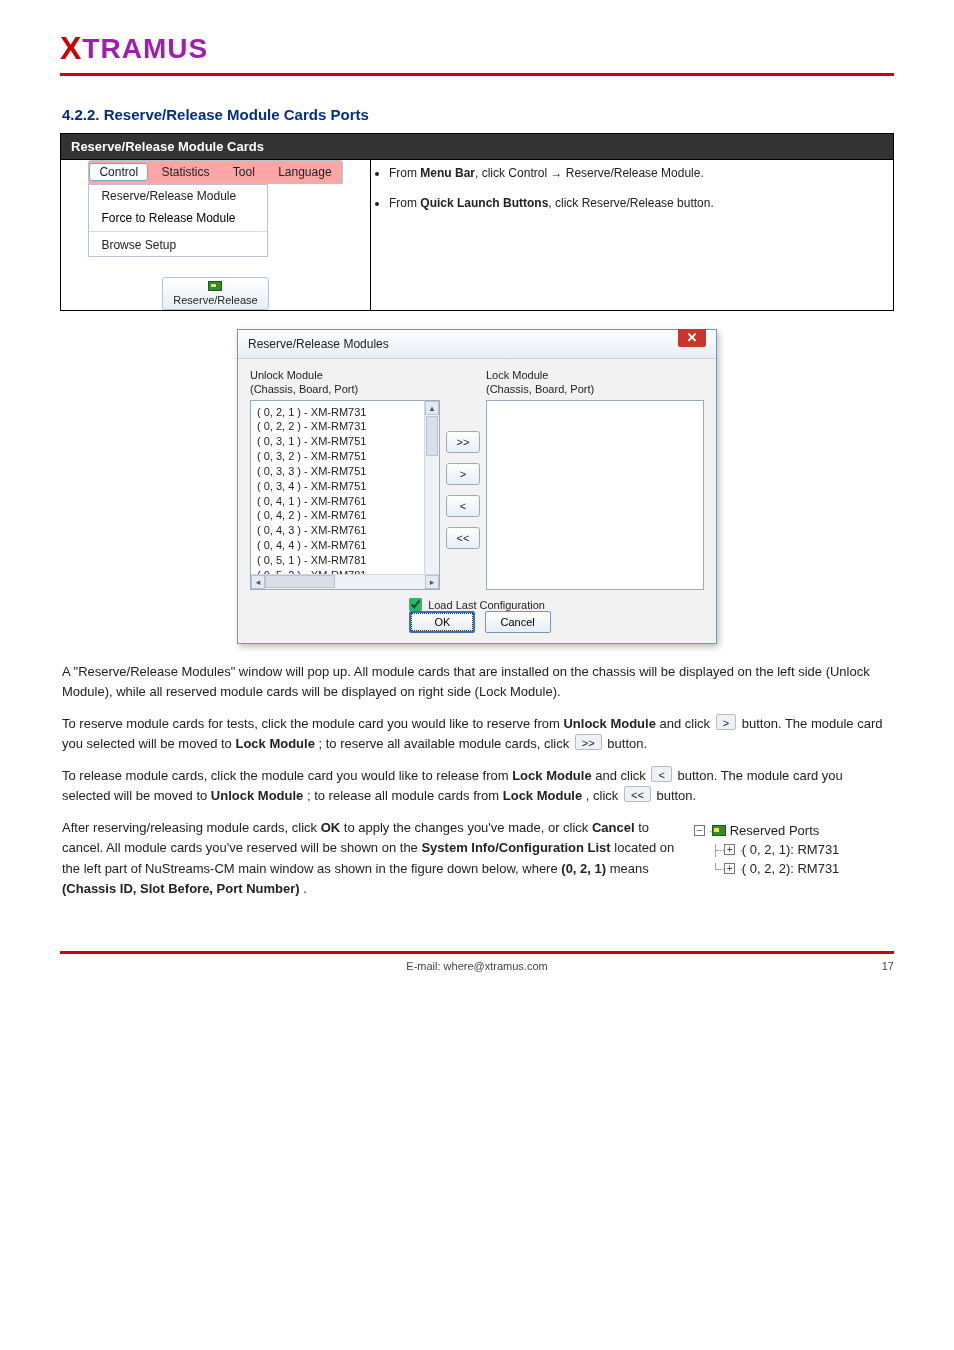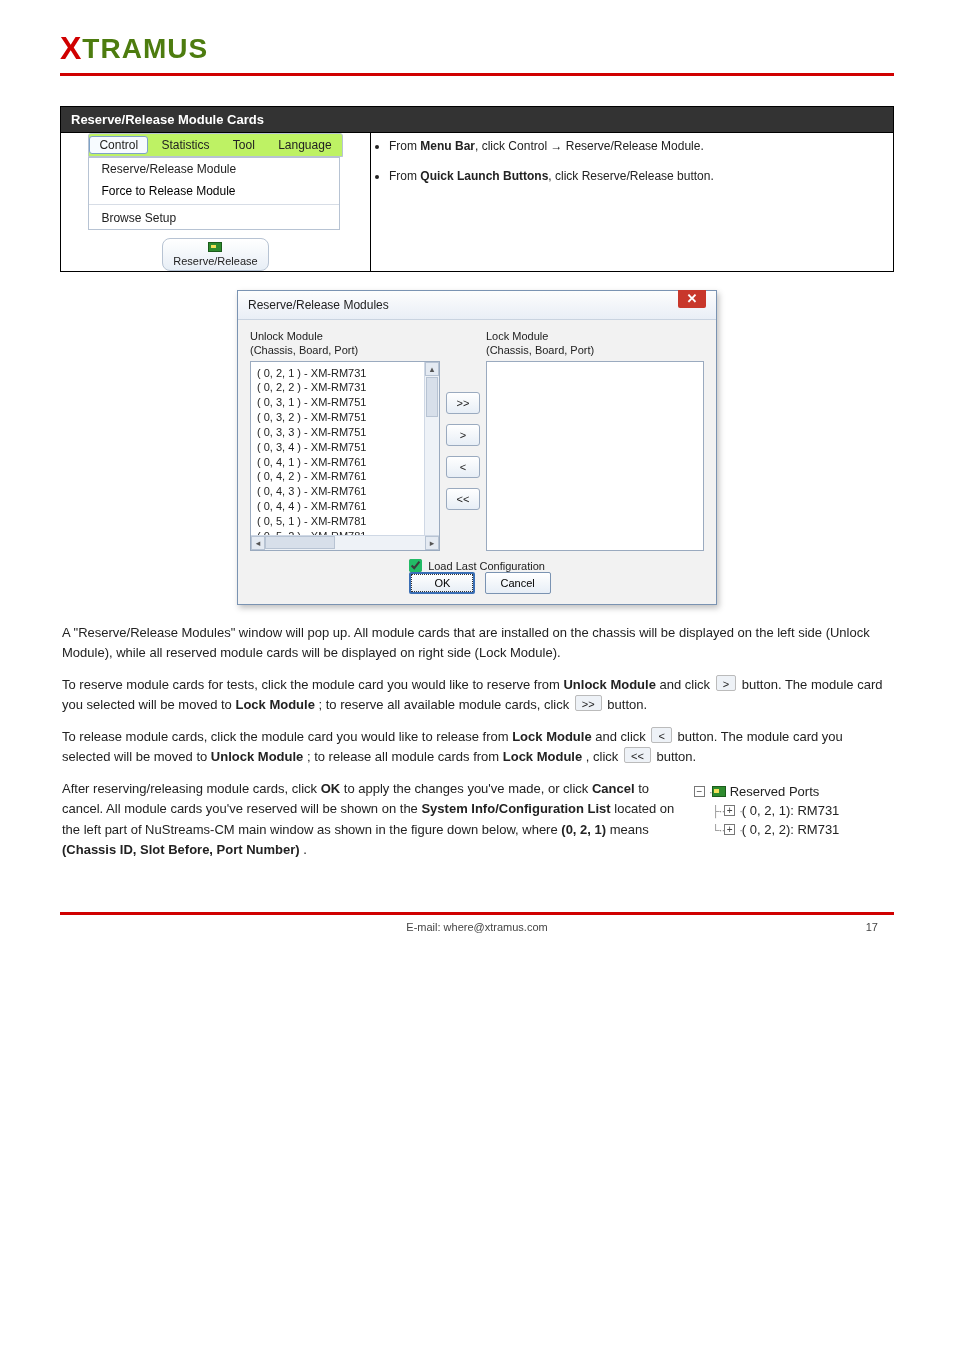--- a/index.html
+++ b/index.html
@@ -1,45 +1,45 @@
 <!DOCTYPE html>
 <html><head>
 <meta charset="utf-8">
 <style>
   * { box-sizing: border-box; margin: 0; padding: 0; }
   body { font-family: Arial, sans-serif; font-size: 13px; color: #222; width: 954px; margin: 0 auto; background: #fff; }
   .page { padding: 30px 60px 20px 60px; position: relative; min-height: 1350px; }
   .header-logo { margin-bottom: 6px; }
   .logo-text { font-size: 28px; font-weight: bold; letter-spacing: 1px; }
   .logo-x { color: #d00000; font-size: 32px; vertical-align: -1px; }
-  .logo-rest { color: #4d7c0f; }
+  .logo-rest { color: #a21caf; }
   .red-divider { border: 0; border-top: 3px solid #d00000; margin: 0 0 30px 0; }
   .section-heading { font-size: 15px; font-weight: bold; color: #002f87; margin: 6px 0 10px 2px; }
   .para { font-size: 13px; line-height: 1.55; margin: 0 2px 12px 2px; }
   .bold { font-weight: bold; }
 
   
   .feat-table { border-collapse: collapse; width: 100%; margin: 10px 0 18px 0; }
   .feat-table td { border: 1px solid #000; vertical-align: top; padding: 0; }
   .feat-table .hdr td { background: #333; color: #fff; font-weight: bold; padding: 5px 10px; }
   .feat-left { width: 310px; text-align: center; padding: 8px 6px 6px 6px; }
   .feat-right { padding: 10px 14px; font-size: 12px; }
   .feat-right ul { list-style: disc; margin-left: 18px; }
   .feat-right li { margin: 4px 0 12px 0; line-height: 1.5; }
 
   
   .menu-shot { display: inline-block; text-align: left; border: 0; }
-  .menubar-row { font-size: 12px; background:#bef264; border:1px solid #b7c3d3; border-radius:3px 3px 0 0; padding:2px 0; }
+  .menubar-row { font-size: 12px; background:#fca5a5; border:1px solid #b7c3d3; border-radius:3px 3px 0 0; padding:2px 0; }
   .menubar-row span { display:inline-block; padding:2px 10px 2px 10px; color:#222; }
   .menubar-row .selected { border:1px solid #7ea2c7; border-radius:3px; background:#f7fbff; padding:1px 9px; }
-  .dropdown { border:1px solid #b7c3d3; background:#fff; font-size:12px; width:252px; }
+  .dropdown { border:1px solid #b7c3d3; background:#fff; font-size:12px; width:180px; }
   .dropdown .item { padding:4px 12px; border-bottom:0; }
   .dropdown .item.disabled { color:#000000; }
   .dropdown .sep { border-top:1px solid #d7dde6; margin:2px 0; }
-  .toolbar-btn { margin-top:8px; display:inline-block; border:1px solid #b7c3d3; border-radius:8px; background:linear-gradient(#fff,#e7eef6); padding:3px 10px 3px 10px; font-size:11px; }
+  .toolbar-btn { margin-top:20px; display:inline-block; border:1px solid #b7c3d3; border-radius:3px; background:linear-gradient(#fff,#e7eef6); padding:3px 10px 3px 10px; font-size:11px; }
   .toolbar-btn .icon { display:inline-block; width:14px; height:10px; background:#2e8b2e; border:1px solid #1b5b1b; vertical-align:-1px; margin-bottom:2px; }
   .toolbar-btn .icon::after { content:""; display:block; width:5px; height:3px; background:#f3e05a; margin:2px 0 0 2px; }
 
   
   .dialog-wrap { width:480px; margin: 12px auto 18px auto; border:1px solid #7a93b2; box-shadow:2px 3px 6px rgba(0,0,0,0.25); font-size:12px; }
   .dialog-title { background:linear-gradient(#fdfdfd,#e9eef6); padding:5px 10px; border-bottom:1px solid #c9d3e0; display:flex; justify-content:space-between; align-items:center; }
   .dialog-close { display:inline-block; background:#c8372b; color:#fff; font-weight:bold; width:28px; height:18px; text-align:center; line-height:17px; border-radius:0 0 2px 2px; font-size:13px; position:relative; top:-6px; }
   .dialog-body { padding:10px 12px 10px 12px; background:#f2f2f2; }
   .dialog-cols { display:flex; gap:6px; align-items:stretch; }
   .col-header { font-size:11px; margin-bottom:3px; line-height:1.25; }
@@ -67,33 +67,34 @@
   .tree-side { float:right; width:200px; margin:4px 0 0 10px; border:0; font-size:13px; line-height:1.45; }
   .tree-side .row { white-space:nowrap; }
   .tree-toggle { display:inline-block; width:11px; height:11px; border:1px solid #777; text-align:center; line-height:9px; font-size:10px; color:#444; margin-right:4px; vertical-align:1px; }
   .folder-icon { display:inline-block; width:14px; height:11px; background:#2e8b2e; border:1px solid #1b5b1b; vertical-align:-1px; margin-right:4px; position:relative; }
   .folder-icon::after { content:""; position:absolute; left:1px; top:2px; width:5px; height:4px; background:#f3e05a; }
   .tree-indent { margin-left:18px; }
   .dotline { color:#888; font-size:11px; letter-spacing:-1px; }
 
   .footer-divider { border:0; border-top:3px solid #d00000; margin: 40px 0 6px 0; }
   .footer-row { font-size:11px; color:#444; display:flex; justify-content:center; position:relative; }
-  .footer-page { position:absolute; right:16px; top:0; }
+  .footer-page { position:absolute; right:0; top:0; }
 
   .clearfix::after { content:""; display:block; clear:both; }
 </style>
 </head>
 <body>
 
 <div class="page">
   <div class="header-logo">
     <span class="logo-text"><span class="logo-x">X</span><span class="logo-rest">TRAMUS</span></span>
   </div>
   <hr class="red-divider">
 
+  <div class="section-heading">4.2.2. Reserve/Release Module Cards Ports</div>
 
   <table class="feat-table">
     <tbody>
         <tr class="hdr">
           <td colspan="2">Reserve/Release Module Cards</td>
         </tr>
     <tr>
       <td class="feat-left">
         <div class="menu-shot">
           <div class="menubar-row">

